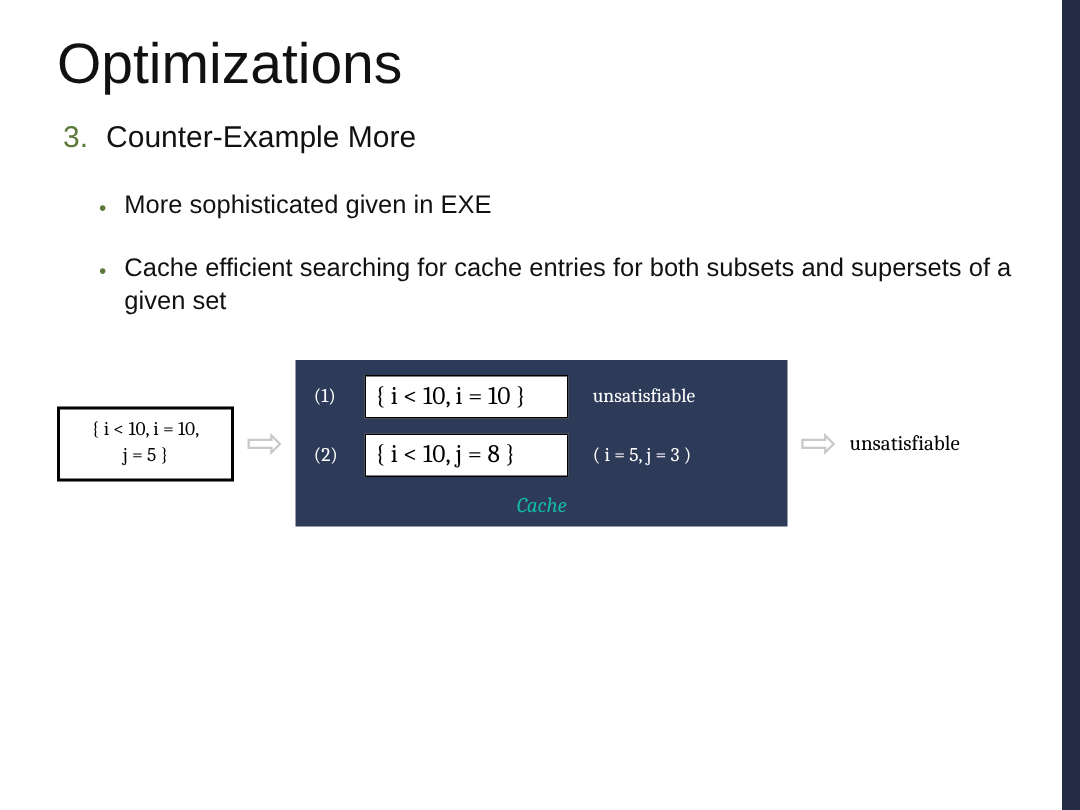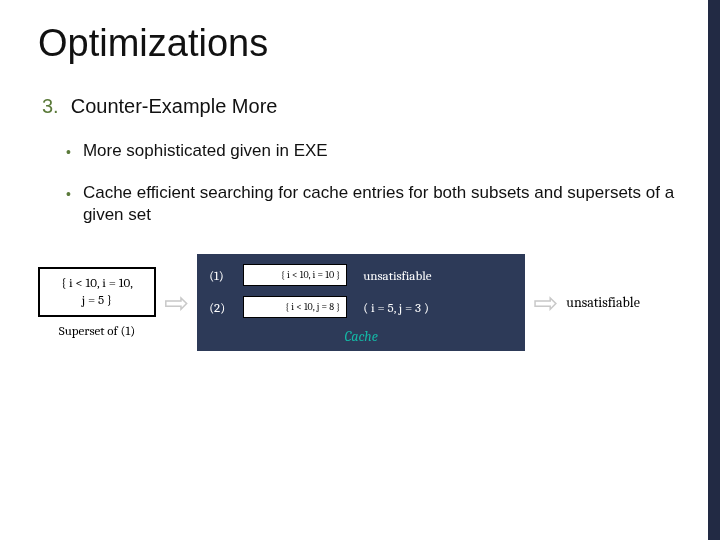--- a/index.html
+++ b/index.html
@@ -12,21 +12,21 @@
     overflow: hidden;
     border-right: 12px solid #222a44;
   }
   .slide {
     padding: 22px 28px 20px 38px;
   }
   .title {
     font-size: 38px;
     font-weight: 400;
     color: #111;
-    margin-bottom: 30px;
+    margin-bottom: 16px;
   }
   .list-num {
     display: flex;
     font-size: 20px;
     color: #111;
     margin-bottom: 22px;
     padding-left: 4px;
   }
   .list-num .num { color: #5b7a3a; margin-right: 12px; }
   .bullet-item {
@@ -83,24 +83,24 @@
   .cache-row .idx {
     font-family: Cambria, Georgia, serif;
     font-size: 13px;
     width: 24px;
   }
   .cache-row .set {
     background: #fff;
     color: #000;
     border: 1px solid #000;
     font-family: Cambria, Georgia, serif;
-    font-size: 10px;
+    font-size: 17px;
     padding: 4px 6px;
-    width: 104px;
-    text-align: right;
+    width: 136px;
+    text-align: left;
   }
   .cache-row .res {
     font-family: Cambria, Georgia, serif;
     font-size: 13px;
     flex: 1;
     text-align: left;
     padding-left: 6px;
   }
   .cache-label {
     text-align: center;
@@ -136,21 +136,20 @@
     <span class="dot">•</span>
     <span>Cache efficient searching for cache entries for both subsets and supersets of a given set</span>
   </div>
 
   <div class="diagram">
     <div class="left-box">
       <div class="box">
         <div>{ i &lt; 10, i = 10,</div>
         <div>j = 5 }</div>
       </div>
-      <div class="caption">Superset of (1)</div>
     </div>
 
     <div class="arrow">⇨</div>
 
     <div class="cache-panel">
       <div class="cache-row">
         <span class="idx">(1)</span>
         <span class="set">{ i &lt; 10, i = 10 }</span>
         <span class="res">unsatisfiable</span>
       </div>

